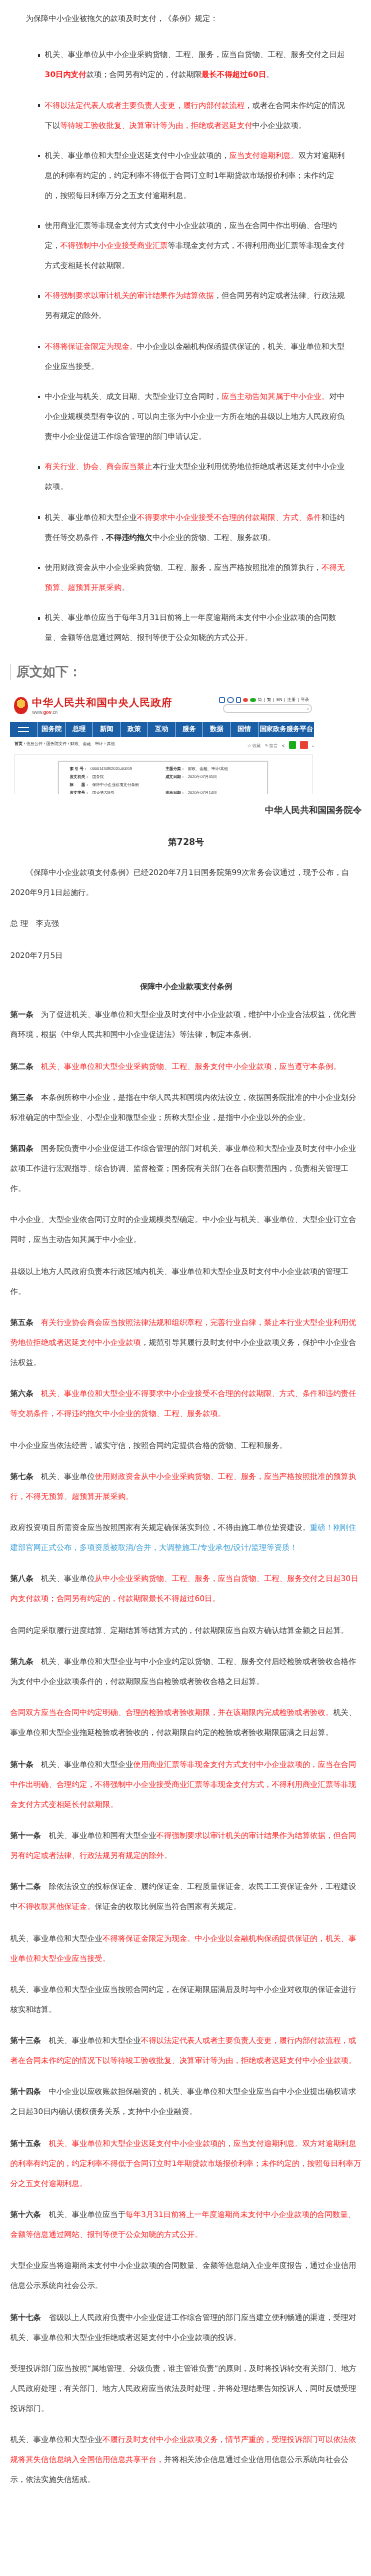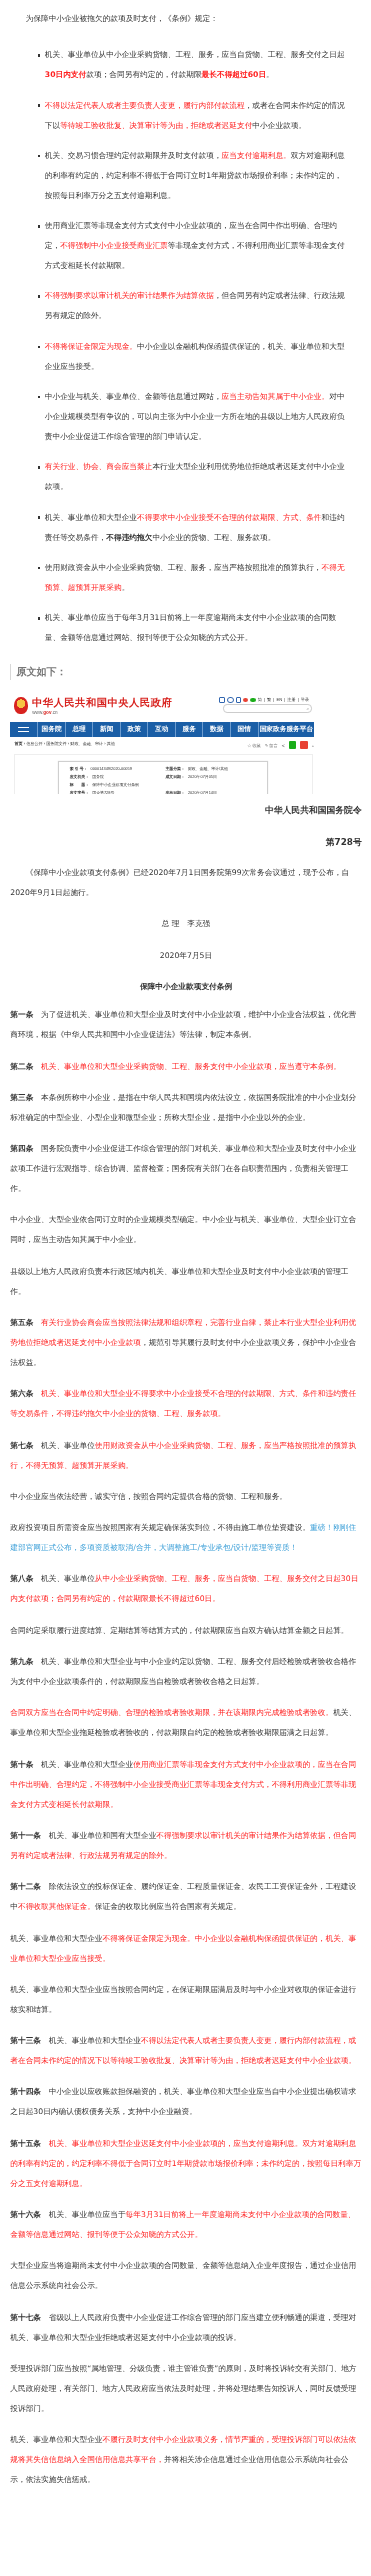--- a/index.html
+++ b/index.html
@@ -18,21 +18,21 @@
   .bullets li { position: relative; padding-left: 18.5px; margin-bottom: 10.3px; }
   .bullets li::before {
     content: ""; position: absolute; left: 11.3px; top: 8.8px;
     width: 2.6px; height: 2.6px; background: #333;
   }
   .red { color: #ff2020; }
   .blue { color: #3ea0d8; }
   .bold { font-weight: bold; }
   .quote-head {
     border-left: 1.5px solid #d8d8d8; padding-left: 5.2px;
-    color: #777; font-weight: bold; font-size: 10px; line-height: 15.5px;
+    color: #777; font-weight: bold; font-size: 13px; line-height: 15.5px;
     margin: 3.1px 0 13.4px 0;
   }
   
   .gov-shot { position: relative; width: 309px; height: 101px; overflow: hidden; margin: 0 0 6.2px 0; font-family: "Liberation Sans", sans-serif; text-decoration: underline; }
   .gov-top { height: 29px; position: relative; }
   .gov-emblem { position: absolute; left: 4.1px; top: 4.1px; width: 13.4px; height: 16.5px; border-radius: 50% 50% 45% 45%; background: radial-gradient(circle at 50% 40%, #f6c343 0 35%, #d8231f 36% 100%); }
   .gov-title { position: absolute; left: 21.6px; top: 3.1px; font-size: 10.3px; font-weight: bold; color: #d8231f; line-height: 13.4px; letter-spacing: 0.5px; }
   .gov-url { position: absolute; left: 22px; top: 16.5px; font-size: 4.6px; color: #666; line-height: 6.2px; }
   .gov-url b { color: #d8231f; font-weight: bold; }
   .gov-links { position: absolute; right: 10.3px; top: 3.1px; font-size: 4.1px; color: #333; line-height: 7.2px; display: flex; gap: 2.1px; align-items: center; }
@@ -53,42 +53,42 @@
   .gov-share .wb { width: 7.2px; height: 8.2px; background: #e84234; border-radius: 1px; display: inline-block; }
   .gov-body { position: absolute; top: 61px; left: 4.1px; width: 297px; height: 46px; border: 0.5px solid #eee; border-bottom: none; }
   .meta-box { position: absolute; top: 5.7px; left: 43px; width: 208px; height: 49px; border: 0.5px solid #cfcfcf; box-shadow: 0 0 1px #ddd; font-size: 3.9px; line-height: 8px; color: #333; }
   .meta-col { position: absolute; top: 3.1px; }
   .meta-col.left { left: 10.3px; }
   .meta-col.right { left: 106px; }
   .meta-row { white-space: nowrap; height: 8px; }
   .meta-row b { font-weight: bold; margin-right: 3.1px; }
   
   .decree-title { text-align: right; font-weight: bold; font-size: 8.8px; line-height: 20.6px; margin: 2.1px 0 11.3px 0; color: #333; }
-  .decree-no { text-align: right; font-weight: bold; font-size: 8.8px; line-height: 20.6px; margin-bottom: 10.3px; color: #333; }
+  .decree-no { text-align: center; font-weight: bold; font-size: 8.8px; line-height: 20.6px; margin-bottom: 10.3px; color: #333; }
   .decree-body { text-indent: 2em; margin-bottom: 11.3px; }
-  .sign { text-align: center; margin-bottom: 11.3px; }
+  .sign { text-align: left; margin-bottom: 11.3px; }
   .law-title { text-align: center; font-weight: bold; font-size: 7.7px; margin: 0 0 8.2px 0; }
   .art { margin-bottom: 11.3px; }
   .art .num { font-weight: bold; margin-right: 1em; }
 </style>
 </head>
 <body>
 
 <div class="page">
 
   <p class="intro-sub"><span>为保障中小企业被拖欠的款项及时支付，《条例》规定：</span></p>
 
   <ul class="bullets">
       <li><span>机关、事业单位从中小企业采购货物、工程、服务，应当自货物、工程、服务交付之日起</span><span class="red bold">30日内支付</span><span>款项；合同另有约定的，付款期限</span><span class="red bold">最长不得超过60日</span><span>。</span></li>
       <li><span class="red">不得以法定代表人或者主要负责人变更，履行内部付款流程</span><span>，或者在合同未作约定的情况下以</span><span class="red">等待竣工验收批复、决算审计等为由，拒绝或者迟延支付</span><span>中小企业款项。</span></li>
-      <li><span>机关、交易习惯合理约定付款期限并及时支付款项，</span><span class="red">应当支付逾期利息。</span><span>双方对逾期利息的利率有约定的，约定利率不得低于合同订立时1年期贷款市场报价利率；未作约定的，按照每日利率万分之五支付逾期利息。</span></li>
+      <li><span>机关、事业单位和大型企业迟延支付中小企业款项的，</span><span class="red">应当支付逾期利息。</span><span>双方对逾期利息的利率有约定的，约定利率不得低于合同订立时1年期贷款市场报价利率；未作约定的，按照每日利率万分之五支付逾期利息。</span></li>
       <li><span>使用商业汇票等非现金支付方式支付中小企业款项的，应当在合同中作出明确、合理约定，</span><span class="red">不得强制中小企业接受商业汇票</span><span>等非现金支付方式，不得利用商业汇票等非现金支付方式变相延长付款期限。</span></li>
       <li><span class="red">不得强制要求以审计机关的审计结果作为结算依据</span><span>，但合同另有约定或者法律、行政法规另有规定的除外。</span></li>
       <li><span class="red">不得将保证金限定为现金。</span><span>中小企业以金融机构保函提供保证的，机关、事业单位和大型企业应当接受。</span></li>
-      <li><span>中小企业与机关、事业单位、金额等信息通过网站，</span><span class="red">应当主动告知其属于中小企业。</span><span>对中小企业规模类型有争议的，可以向主张为中小企业一方所在地的县级以上地方人民政府负责中小企业促进工作综合管理的部门申请认定。</span></li>
+      <li><span>中小企业与机关、成文日期、大型企业订立合同时，</span><span class="red">应当主动告知其属于中小企业。</span><span>对中小企业规模类型有争议的，可以向主张为中小企业一方所在地的县级以上地方人民政府负责中小企业促进工作综合管理的部门申请认定。</span></li>
       <li><span class="red">有关行业、协会、商会应当禁止</span><span>本行业大型企业利用优势地位拒绝或者迟延支付中小企业款项。</span></li>
       <li><span>机关、事业单位和大型企业</span><span class="red">不得要求中小企业接受不合理的付款期限、方式、条件</span><span>和违约责任等交易条件，</span><span class="bold">不得违约拖欠</span><span>中小企业的货物、工程、服务款项。</span></li>
       <li><span>使用财政资金从中小企业采购货物、工程、服务，应当严格按照批准的预算执行，</span><span class="red">不得无预算、超预算开展采购</span><span>。</span></li>
       <li><span>机关、事业单位应当于每年3月31日前将上一年度逾期尚未支付中小企业款项的合同数量、金额等信息通过网站、报刊等便于公众知晓的方式公开。</span></li>
     </ul>
 
   <div class="quote-head">原文如下：</div>
 
   <div class="gov-shot">
     <div class="gov-top">
@@ -170,22 +170,22 @@
 
   <div id="articles">
       <p class="art"><span class="num">第一条</span><span>为了促进机关、事业单位和大型企业及时支付中小企业款项，维护中小企业合法权益，优化营商环境，根据《中华人民共和国中小企业促进法》等法律，制定本条例。</span></p>
       <p class="art"><span class="num">第二条</span><span class="red">机关、事业单位和大型企业采购货物、工程、服务支付中小企业款项，应当遵守本条例。</span></p>
       <p class="art"><span class="num">第三条</span><span>本条例所称中小企业，是指在中华人民共和国境内依法设立，依据国务院批准的中小企业划分标准确定的中型企业、小型企业和微型企业；所称大型企业，是指中小企业以外的企业。</span></p>
       <p class="art"><span class="num">第四条</span><span>国务院负责中小企业促进工作综合管理的部门对机关、事业单位和大型企业及时支付中小企业款项工作进行宏观指导、综合协调、监督检查；国务院有关部门在各自职责范围内，负责相关管理工作。</span></p>
       <p class="art"><span>中小企业、大型企业依合同订立时的企业规模类型确定。中小企业与机关、事业单位、大型企业订立合同时，应当主动告知其属于中小企业。</span></p>
       <p class="art"><span>县级以上地方人民政府负责本行政区域内机关、事业单位和大型企业及时支付中小企业款项的管理工作。</span></p>
       <p class="art"><span class="num">第五条</span><span class="red">有关行业协会商会应当按照法律法规和组织章程，完善行业自律，禁止本行业大型企业利用优势地位拒绝或者迟延支付中小企业款项</span><span>，规范引导其履行及时支付中小企业款项义务，保护中小企业合法权益。</span></p>
       <p class="art"><span class="num">第六条</span><span class="red">机关、事业单位和大型企业不得要求中小企业接受不合理的付款期限、方式、条件和违约责任等交易条件，不得违约拖欠中小企业的货物、工程、服务款项。</span></p>
+      <p class="art"><span>中小企业应当依法经营，诚实守信，按照合同约定提供合格的货物、工程和服务。</span></p>
       <p class="art"><span class="num">第七条</span><span>机关、事业单位</span><span class="red">使用财政资金从中小企业采购货物、工程、服务，应当严格按照批准的预算执行，不得无预算、超预算开展采购。</span></p>
-      <p class="art"><span>中小企业应当依法经营，诚实守信，按照合同约定提供合格的货物、工程和服务。</span></p>
       <p class="art"><span>政府投资项目所需资金应当按照国家有关规定确保落实到位，不得由施工单位垫资建设。</span><a class="blue">重磅！刚刚住建部官网正式公布，多项资质被取消/合并，大调整施工/专业承包/设计/监理等资质！</a></p>
       <p class="art"><span class="num">第八条</span><span>机关、事业单位</span><span class="red">从中小企业采购货物、工程、服务，应当自货物、工程、服务交付之日起30日内支付款项；合同另有约定的，付款期限最长不得超过60日。</span></p>
       <p class="art"><span>合同约定采取履行进度结算、定期结算等结算方式的，付款期限应当自双方确认结算金额之日起算。</span></p>
       <p class="art"><span class="num">第九条</span><span>机关、事业单位和大型企业与中小企业约定以货物、工程、服务交付后经检验或者验收合格作为支付中小企业款项条件的，付款期限应当自检验或者验收合格之日起算。</span></p>
       <p class="art"><span class="red">合同双方应当在合同中约定明确、合理的检验或者验收期限，并在该期限内完成检验或者验收。</span><span>机关、事业单位和大型企业拖延检验或者验收的，付款期限自约定的检验或者验收期限届满之日起算。</span></p>
       <p class="art"><span class="num">第十条</span><span>机关、事业单位和大型企业</span><span class="red">使用商业汇票等非现金支付方式支付中小企业款项的，应当在合同中作出明确、合理约定，不得强制中小企业接受商业汇票等非现金支付方式，不得利用商业汇票等非现金支付方式变相延长付款期限。</span></p>
       <p class="art"><span class="num">第十一条</span><span>机关、事业单位和国有大型企业</span><span class="red">不得强制要求以审计机关的审计结果作为结算依据，但合同另有约定或者法律、行政法规另有规定的除外。</span></p>
       <p class="art"><span class="num">第十二条</span><span>除依法设立的投标保证金、履约保证金、工程质量保证金、农民工工资保证金外，工程建设中</span><span class="red">不得收取其他保证金。</span><span>保证金的收取比例应当符合国家有关规定。</span></p>
       <p class="art"><span>机关、事业单位和大型企业</span><span class="red">不得将保证金限定为现金。中小企业以金融机构保函提供保证的，机关、事业单位和大型企业应当接受。</span></p>
       <p class="art"><span>机关、事业单位和大型企业应当按照合同约定，在保证期限届满后及时与中小企业对收取的保证金进行核实和结算。</span></p>

